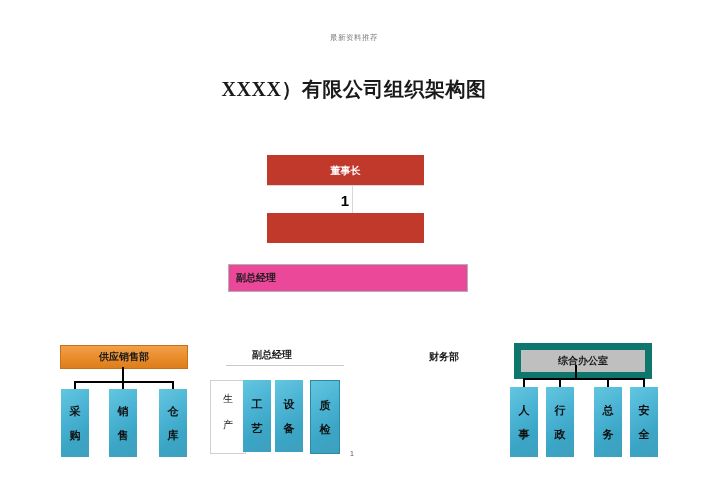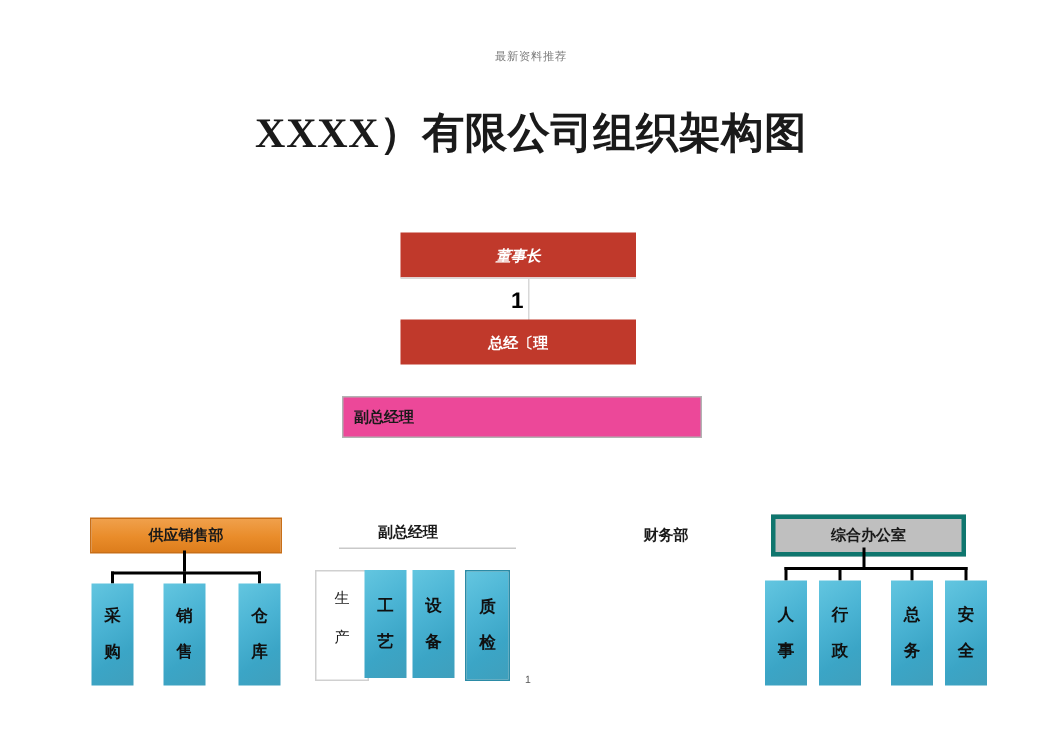--- a/index.html
+++ b/index.html
@@ -10,21 +10,21 @@
   }
   #page{position:relative;width:580px;height:500px;}
 
   .hdr{
     position:absolute;top:33px;left:0;width:708px;text-align:center;
     font-size:7.5px;color:#7b7b7b;letter-spacing:.5px;
   }
 
   .title{
     position:absolute;top:74px;left:154px;width:400px;text-align:center;
-    font-size:28px;line-height:31px;font-weight:bold;color:#1a1a1a;
+    font-size:20px;line-height:31px;font-weight:bold;color:#1a1a1a;
     letter-spacing:.5px;
   }
 
   
   .redbox{position:absolute;left:267px;top:155px;width:157px;height:88px;}
   .red-r{position:absolute;left:0;width:157px;background:#c0392b;}
   .red-top{top:0;height:30px;}
   .red-bot{top:58px;height:30px;}
   .red-mid{
     position:absolute;left:0;top:30px;width:157px;height:28px;background:#ffffff;
@@ -33,21 +33,21 @@
   .red-mid .divider{position:absolute;left:85px;top:0;width:1px;height:28px;background:#d8d8d8;}
   .red-mid .one{
     position:absolute;left:0;top:0;width:82px;height:28px;
     display:flex;align-items:center;justify-content:flex-end;
     font-family:"Liberation Sans",sans-serif;font-size:15px;font-weight:bold;color:#000;
   }
   .red-lbl{
     position:absolute;left:0;width:157px;text-align:center;color:#ffffff;
     font-size:10px;font-weight:bold;
   }
-  .red-lbl.t{top:9px;font-style:italic;}
+  .red-lbl.t{top:9px;}
   .red-lbl.b{top:67px;}
 
   
   .graybar{
     position:absolute;left:228px;top:264px;width:238px;height:26px;
     background:#ec4899;border:1px solid #b2b2b2;
   }
   .graybar span{
     position:absolute;left:7px;top:6px;font-size:10px;color:#1a1a1a;font-weight:bold;
   }
@@ -57,21 +57,21 @@
     position:absolute;height:22px;display:flex;align-items:center;justify-content:center;
     font-size:10px;font-weight:bold;color:#1a1a1a;
   }
   .dept-orange{
     left:60px;top:345px;width:126px;
     background:linear-gradient(180deg,#f0a04b 0%,#e98c2a 55%,#dd7d1c 100%);
     border:1px solid #c86f18;
   }
   .dept-gray{
     left:514px;top:343px;width:124px;
-    background:#bfbfbf;border:3px solid #0f766e;text-align:center;
+    background:#bfbfbf;border:7px solid #0f766e;text-align:center;
   }
   .dept-plain{
     position:absolute;font-size:10px;font-weight:bold;color:#1a1a1a;
   }
   .dept-prod{left:252px;top:348px;}
   .dept-prod-rule{position:absolute;left:226px;top:365px;width:118px;height:1px;background:#c9c9c9;}
   .dept-fin{left:429px;top:350px;}
 
   
   .conn{position:absolute;background:#000000;}
@@ -116,21 +116,20 @@
   <div class="redbox">
     <div class="red-r red-top"></div>
     <div class="red-lbl t">董事长</div>
 
     <div class="red-mid">
       <div class="one">1</div>
       <div class="divider"></div>
     </div>
 
     <div class="red-r red-bot"></div>
-    <div class="red-lbl b">总经〔理</div>
   </div>
 
   <div class="graybar">
     <span>副总经理</span>
   </div>
 
   <div class="dept-box dept-orange">供应销售部</div>
 
   <div class="conn" style="left:122px;top:367px;width:2px;height:14px;"></div>
   <div class="conn" style="left:74px;top:381px;width:100px;height:2px;"></div>

